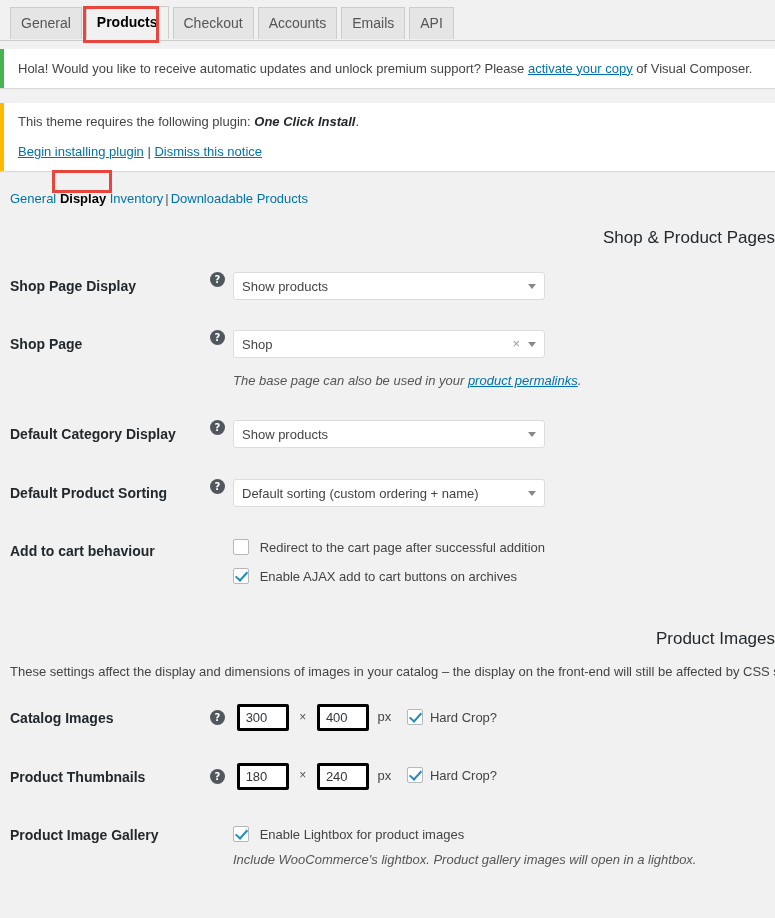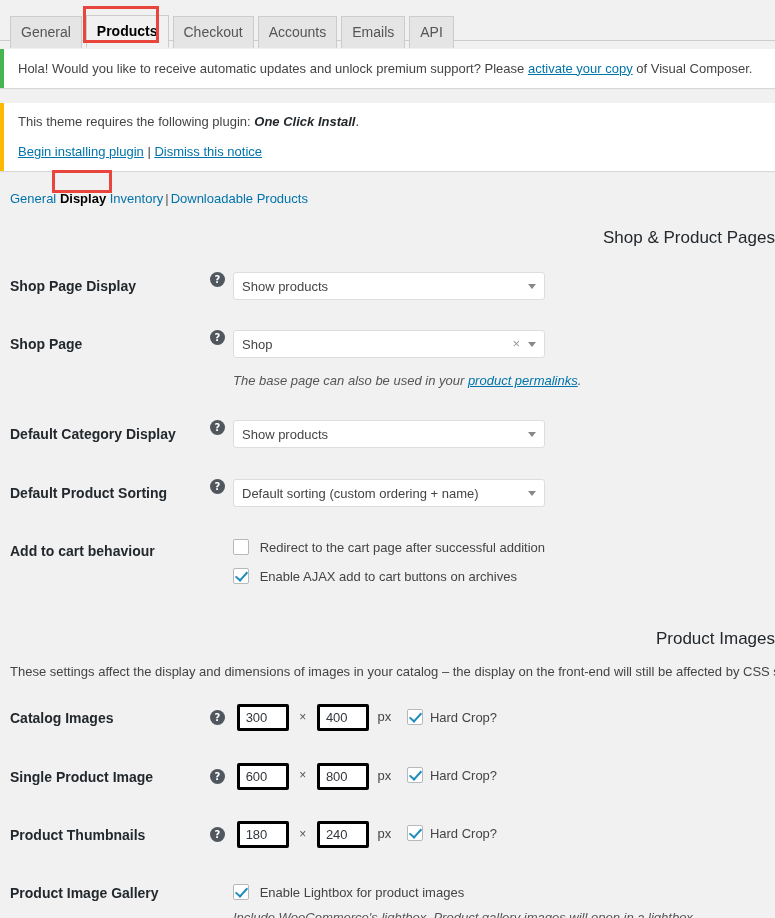--- a/index.html
+++ b/index.html
@@ -10,21 +10,21 @@
     font-family: "Liberation Sans", sans-serif;
     color: #444;
     overflow: hidden;
   }
   .page { position: relative; width: 775px; height: 918px; }
 
   
   .nav-tab-wrapper {
     position: relative;
     height: 41px;
-    padding: 15px 0 0 10px;
+    padding: 6px 0 0 10px;
     border-bottom: 1px solid #ccc;
     background: #f1f1f1;
     white-space: nowrap;
     font-size: 0;
   }
   .nav-tab {
     display: inline-block;
     position: relative;
     margin: 0 4px -1px 0;
     padding: 5px 10px 6px;
@@ -351,31 +351,20 @@
         <td>
           <span class="help-tip">?</span>
           <input type="text" class="num-input" value="300" style="">
           <span class="x-sep">×</span>
           <input type="text" class="num-input" value="400" style="">
           <span class="px-lbl">px</span>
           <label class="crop-lbl"><input type="checkbox" class="cb" checked="" style=""><span>Hard Crop?</span></label>
         </td>
       </tr>
 
-      <tr class="row-tight">
-        <th>Single Product Image</th>
-        <td>
-          <span class="help-tip">?</span>
-          <input type="text" class="num-input" value="600" style="">
-          <span class="x-sep">×</span>
-          <input type="text" class="num-input" value="800" style="">
-          <span class="px-lbl">px</span>
-          <label class="crop-lbl"><input type="checkbox" class="cb" checked="" style=""><span>Hard Crop?</span></label>
-        </td>
-      </tr>
 
       <tr class="row-tight">
         <th>Product Thumbnails</th>
         <td>
           <span class="help-tip">?</span>
           <input type="text" class="num-input" value="180" style="">
           <span class="x-sep">×</span>
           <input type="text" class="num-input" value="240" style="">
           <span class="px-lbl">px</span>
           <label class="crop-lbl"><input type="checkbox" class="cb" checked="" style=""><span>Hard Crop?</span></label>

